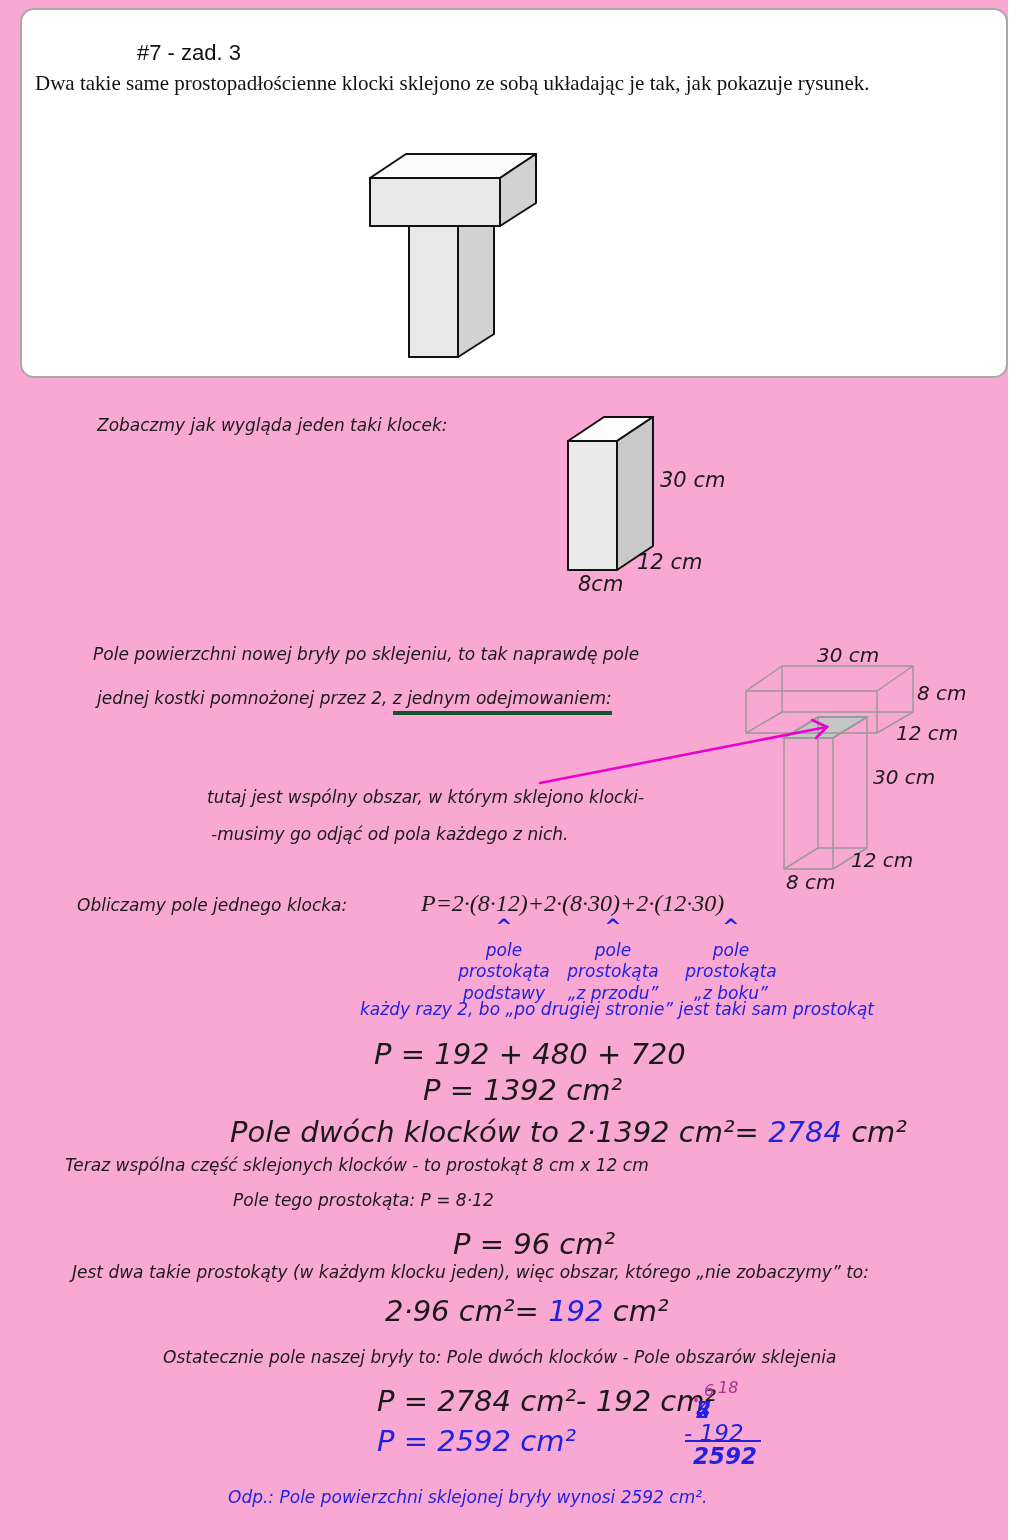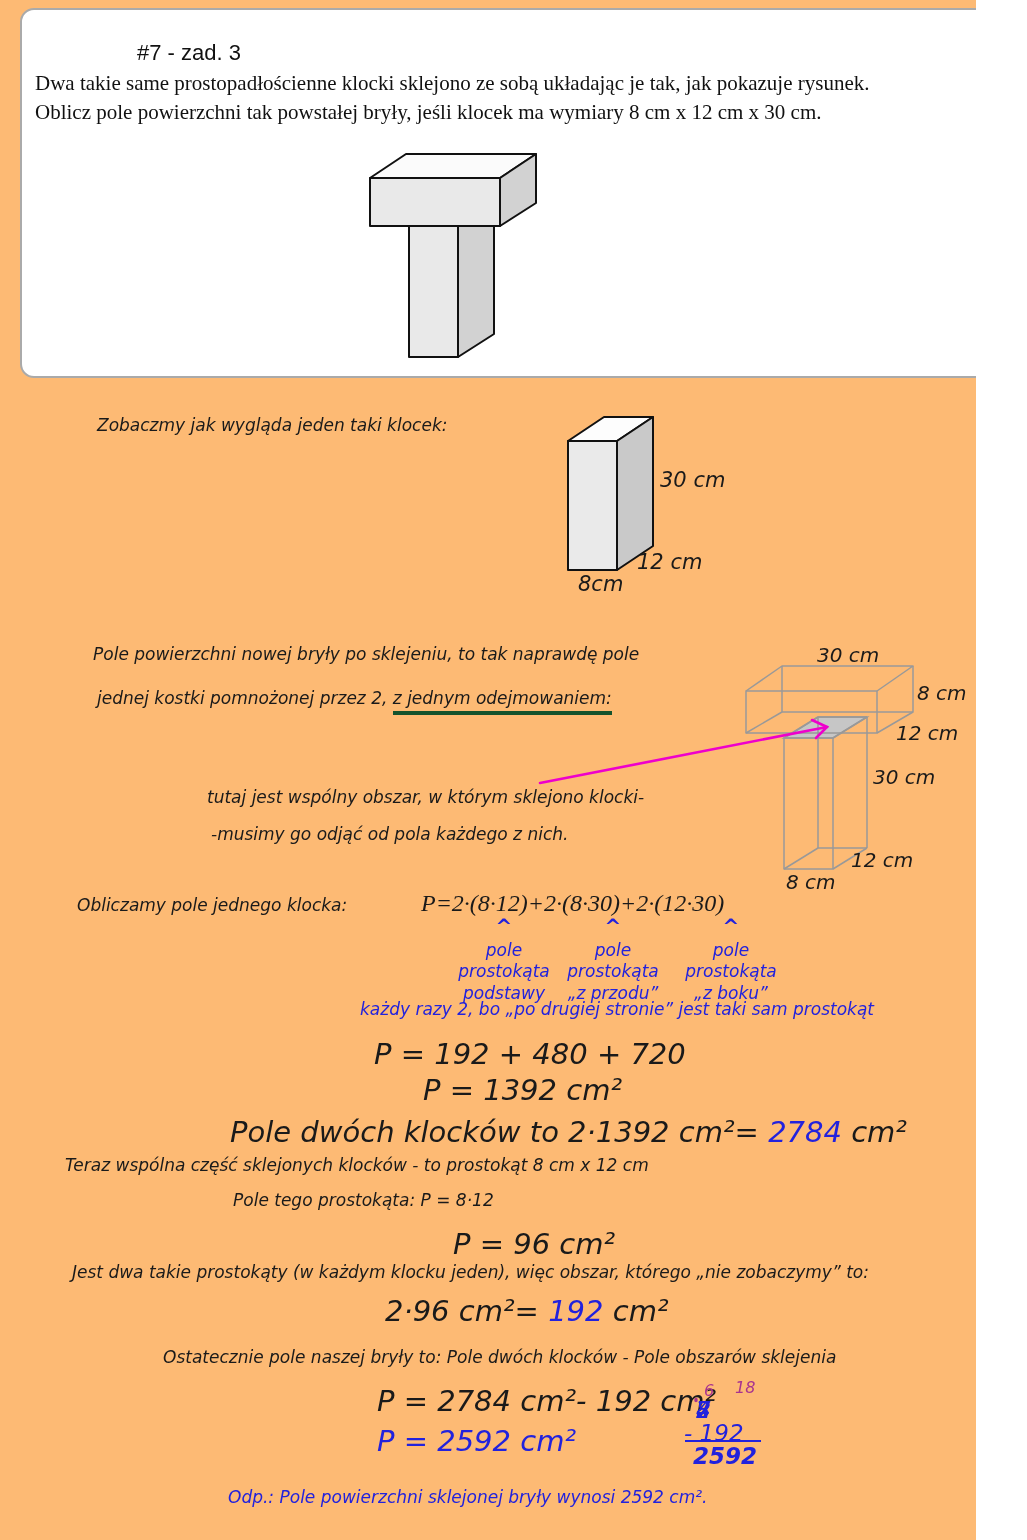--- a/index.html
+++ b/index.html
@@ -1,17 +1,17 @@
 <!DOCTYPE html>
 <html><head>
 <meta charset="utf-8">
 <style>
   html,body{margin:0;padding:0;background:#ffffff;}
-  .page{position:relative;width:976px;height:1540px;background:#fdba74;overflow:hidden;
-        font-family:"DejaVu Sans",sans-serif;}
+  .page{position:relative;width:976px;height:1540px;background:#f9a8d4;overflow:hidden;
+        font-family:"DejaVu Sans",sans-serif;padding-left:32px;}
   
   .problem-box{position:absolute;left:20px;top:8px;width:984px;height:366px;
                border:2px solid #aaa;border-radius:14px;background:#fff;}
   .box-title{position:absolute;left:115px;top:30px;font:22px "Liberation Sans",sans-serif;color:#111;white-space:nowrap;}
   .pline{position:absolute;font:21px "Liberation Serif",serif;color:#111;white-space:nowrap;line-height:1;}
   
   .hw{position:absolute;font-family:"DejaVu Sans",sans-serif;font-style:italic;
       color:#1a1a1a;line-height:1;white-space:nowrap;font-size:17px;}
   .eq{font-size:29px;}
   .big{font-size:24px;font-family:Liberation Serif, serif;}
@@ -36,21 +36,20 @@
   svg text{font-family:"DejaVu Sans",sans-serif;font-style:italic;fill:#1a1a1a;}
 </style>
 </head>
 <body>
 
 <div class="page">
 
   <div class="problem-box">
     <div class="box-title">#7 - zad. 3</div>
     <div class="pline" style="left:13px;top:63px;">Dwa takie same prostopadłościenne klocki sklejono ze sobą układając je tak, jak pokazuje rysunek.</div>
-    <div class="pline" style="left:13px;top:92px;">Oblicz pole powierzchni tak powstałej bryły, jeśli klocek ma wymiary 8 cm x 12 cm x 30 cm.</div>
 
     <svg style="left:340px;top:137px;" width="200" height="225" viewBox="360 145 200 225">
       <g stroke="#111" stroke-width="2" stroke-linejoin="round">
         <polygon points="368,176 404,152 534,152 498,176" fill="#fbfbfb"></polygon>
         <polygon points="498,176 534,152 534,201 498,224" fill="#d2d2d2"></polygon>
         <polygon points="368,176 498,176 498,224 368,224" fill="#e9e9e9"></polygon>
         <polygon points="456,224 492,224 492,332 456,355" fill="#d2d2d2"></polygon>
         <polygon points="407,224 456,224 456,355 407,355" fill="#e9e9e9"></polygon>
       </g>
     </svg>
@@ -144,21 +143,21 @@
   <div class="hw eq" style="left:453px;top:1230px;">P = 96 cm²</div>
   <div class="hw" style="left:72px;top:1264px;">Jest dwa takie prostokąty (w każdym klocku jeden), więc obszar, którego „nie zobaczymy” to:</div>
   <div class="hw eq" style="left:385px;top:1297px;"><span>2·96 cm²= </span><span class="blue">192</span><span> cm²</span></div>
 
   <div class="hw" style="left:163px;top:1349px;">Ostatecznie pole naszej bryły to: Pole dwóch klocków - Pole obszarów sklejenia</div>
   <div class="hw eq" style="left:377px;top:1387px;">P = 2784 cm²- 192 cm²</div>
   <div class="hw eq blue" style="left:377px;top:1427px;">P = 2592 cm²</div>
 
   <div class="sub">
     <span class="carry" style="left:21px;top:0;">6</span>
-    <span class="carry" style="left:35px;top:-3px;margin-left:17px;">18</span>
+    <span class="carry" style="left:35px;top:-3px;">18</span>
     <span style="left:13px;top:16px;">
         <span>2</span>
         <span class="cross">
           <i class="x1"></i>
           <i class="x2"></i>
           <span>7</span>
         </span>
         <span>8</span>
         <span>4</span>
       </span>

